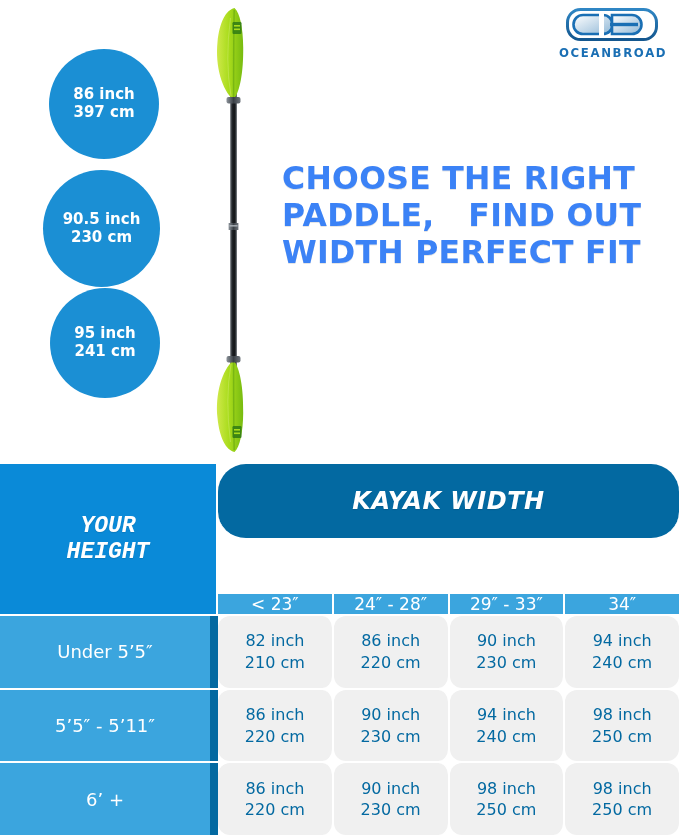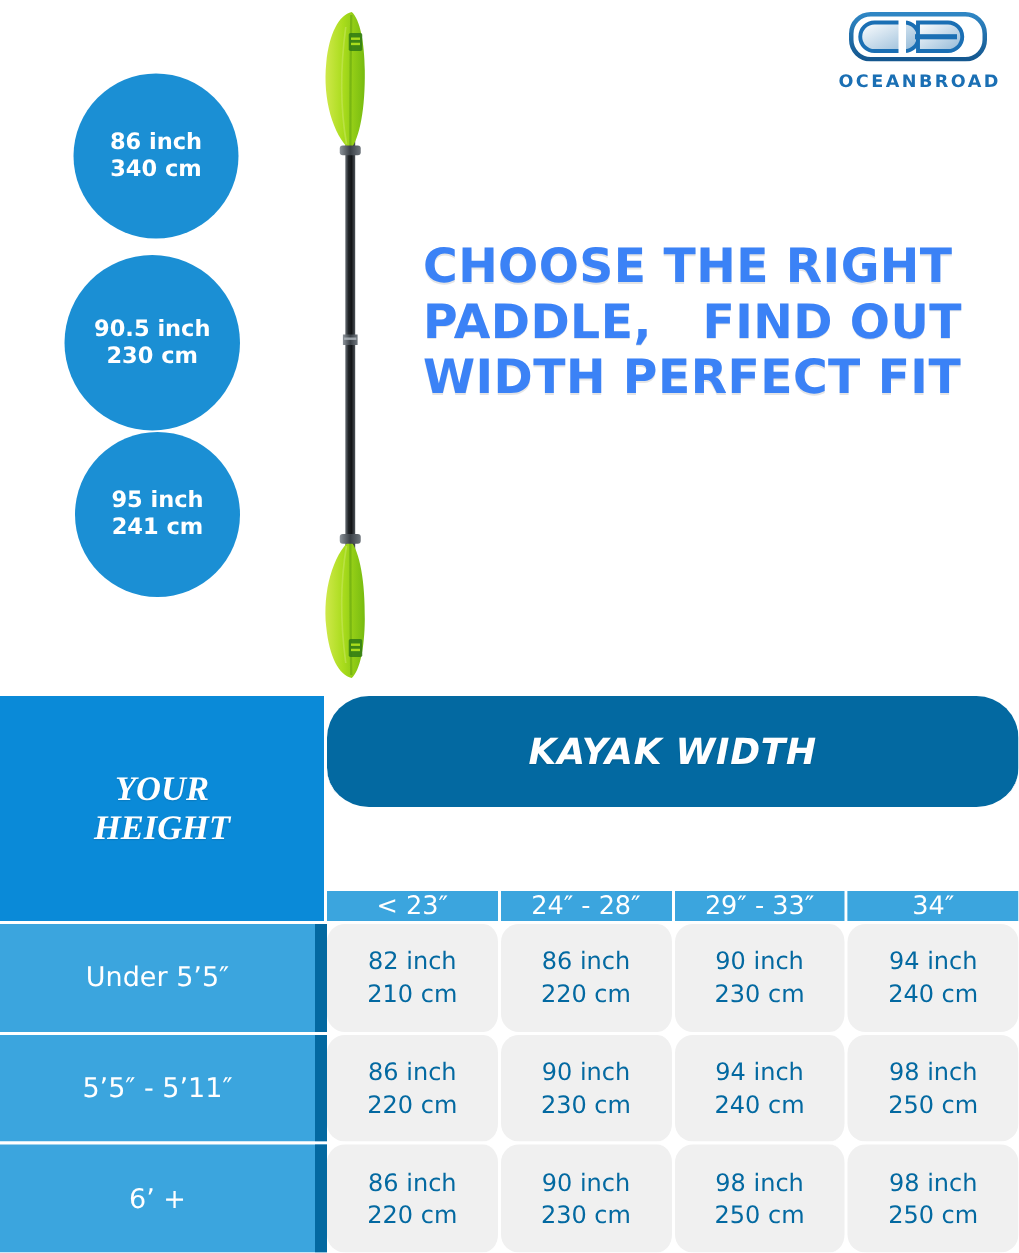--- a/index.html
+++ b/index.html
@@ -48,21 +48,21 @@
          background:#ffffff;display:flex;flex-direction:column;}
 
   .row{display:flex;width:100%;}
 
   
   #hdr{height:150px;}
   #hdr .height-cell{
     width:218px;background:#0a8ad8;color:#fff;
     display:flex;align-items:center;justify-content:center;text-align:center;
     font-style:italic;font-weight:bold;font-size:23px;line-height:1.15;
-    font-family:Liberation Serif, serif;
+    font-family:Liberation Mono, monospace;
     border-right:2px solid #ffffff;box-sizing:border-box;
     text-shadow:0 1px 1px rgba(0,0,0,.12);
   }
   #hdr .width-block{width:461px;display:flex;flex-direction:column;}
   #hdr .width-title{
     height:76px;background:#0369a1;color:#fff;
     display:flex;align-items:center;justify-content:center;
     font-style:italic;font-weight:bold;font-size:24px;
     font-family:"DejaVu Sans",sans-serif;letter-spacing:.5px;
     border-bottom:2px solid #ffffff;box-sizing:border-box;
@@ -115,21 +115,21 @@
     <path d="M17 7 h20 a9.5 9.5 0 0 1 0 19 h-20 a9.5 9.5 0 0 1 0 -19 z" fill="url(#lgB)" stroke="#1a6fb4" stroke-width="2.6"></path>
     <rect x="33" y="5" width="5" height="23" fill="#ffffff"></rect>
     <path d="M46 7 h20 a9.5 9.5 0 0 1 0 19 h-20 z" fill="url(#lgB)" stroke="#1a6fb4" stroke-width="2.6"></path>
     <rect x="44" y="14.8" width="28" height="3.4" fill="#1a6fb4"></rect>
   </svg>
   <div class="wordmark">OCEANBROAD</div>
 </div>
 
 <div class="bubble" id="bubble-86">
   <span class="l1">86 inch</span>
-  <span class="l2">340 cm</span>
+  <span class="l2">397 cm</span>
 </div>
 <div class="bubble" id="bubble-905">
   <span class="l1">90.5 inch</span>
   <span class="l2">230 cm</span>
 </div>
 <div class="bubble" id="bubble-95">
   <span class="l1">95 inch</span>
   <span class="l2">241 cm</span>
 </div>
 

